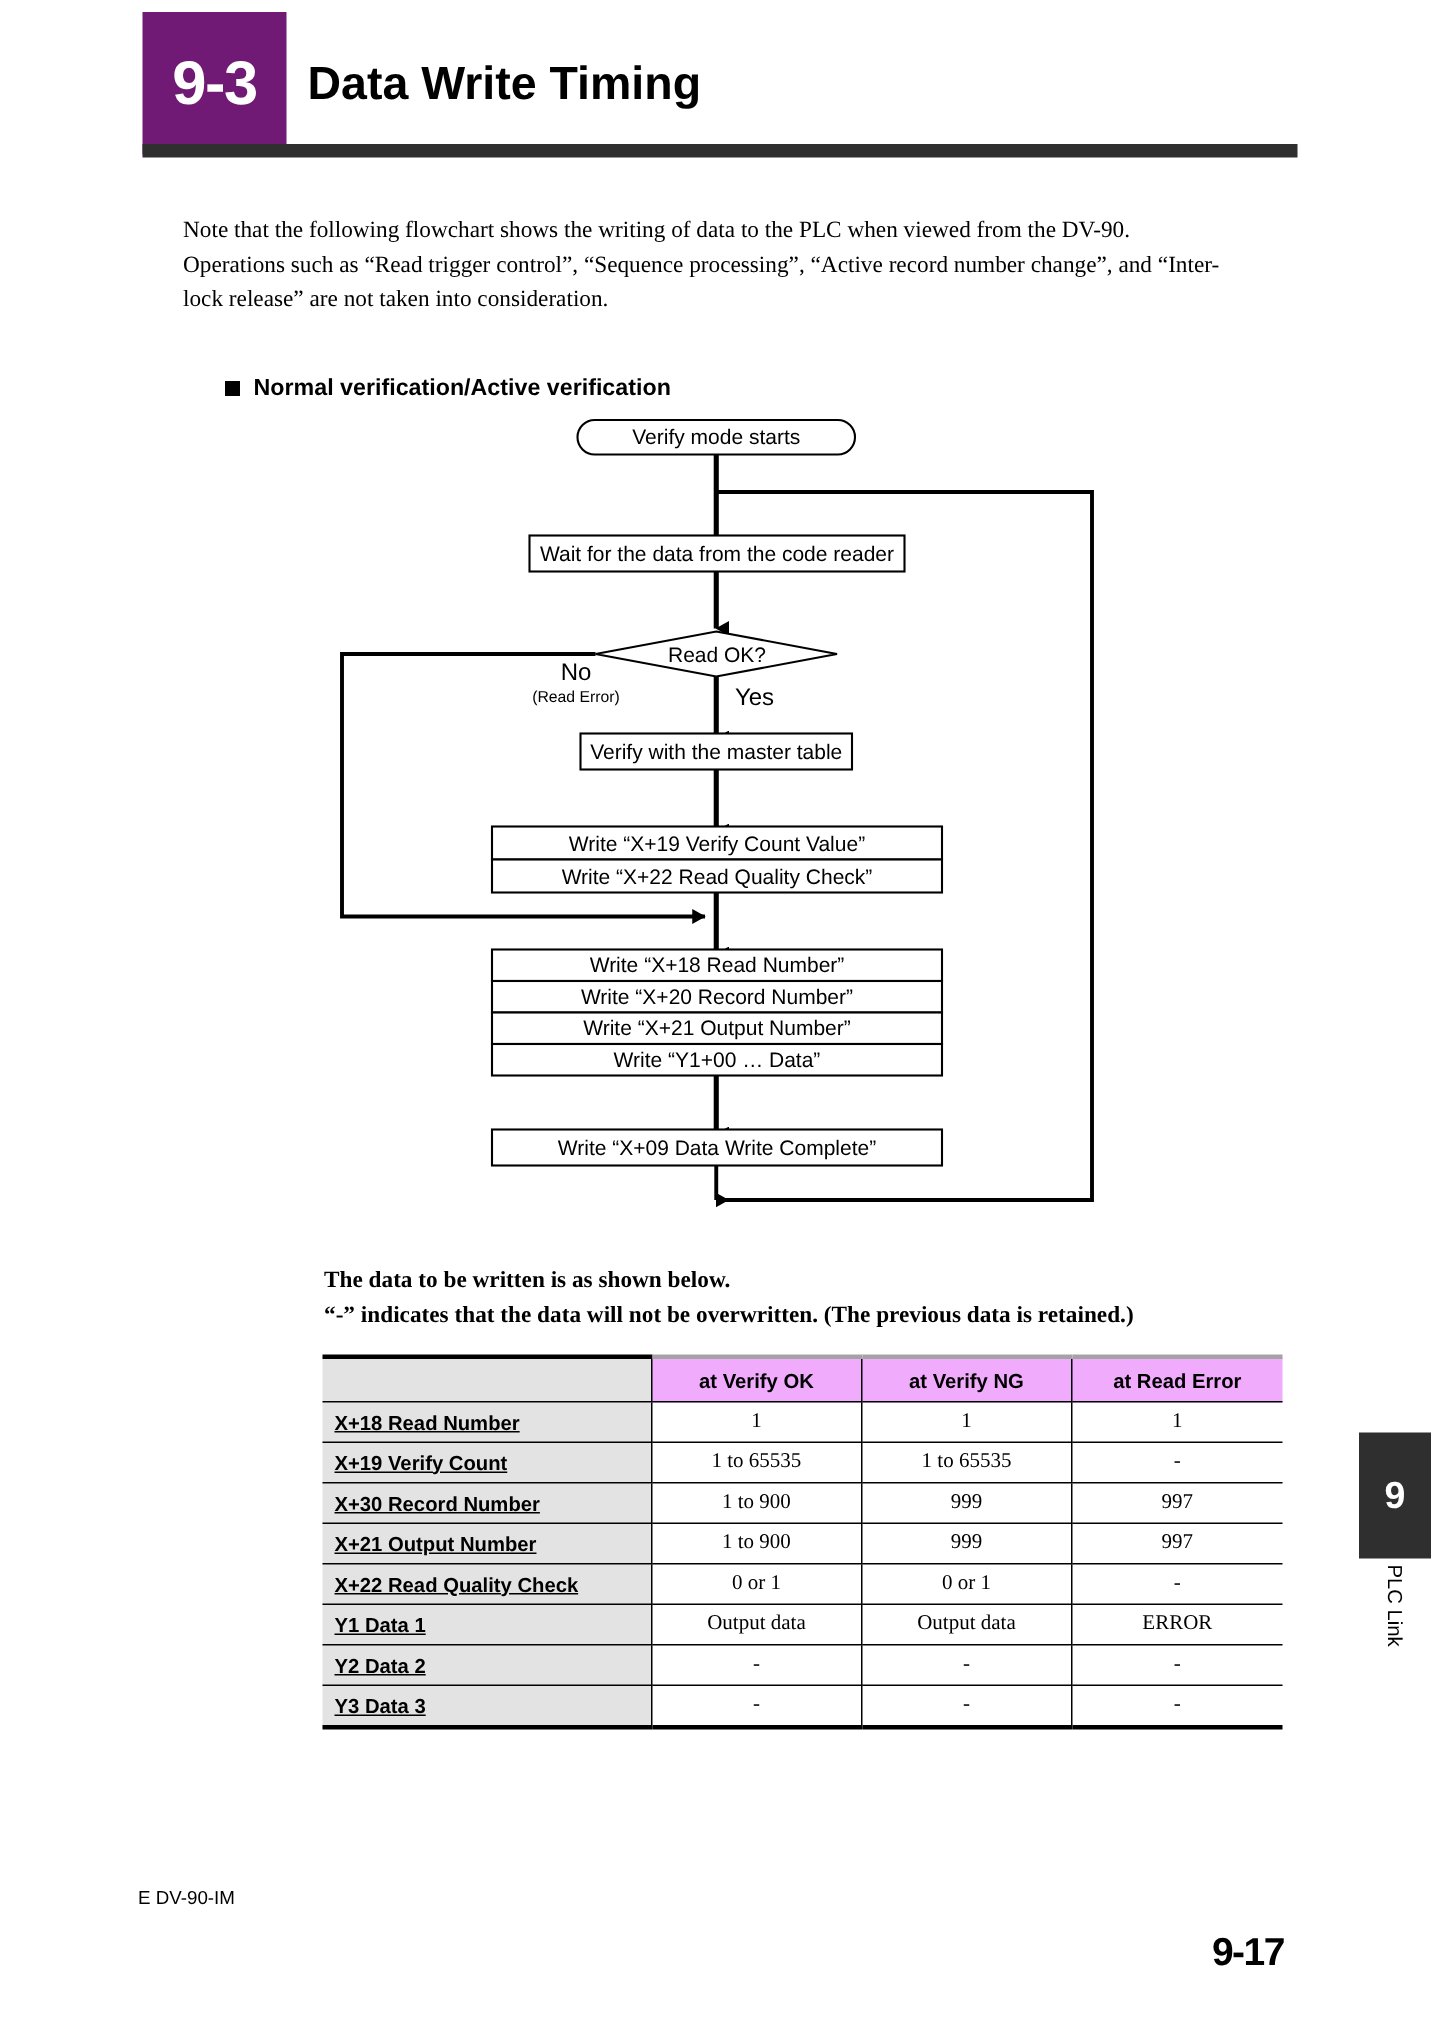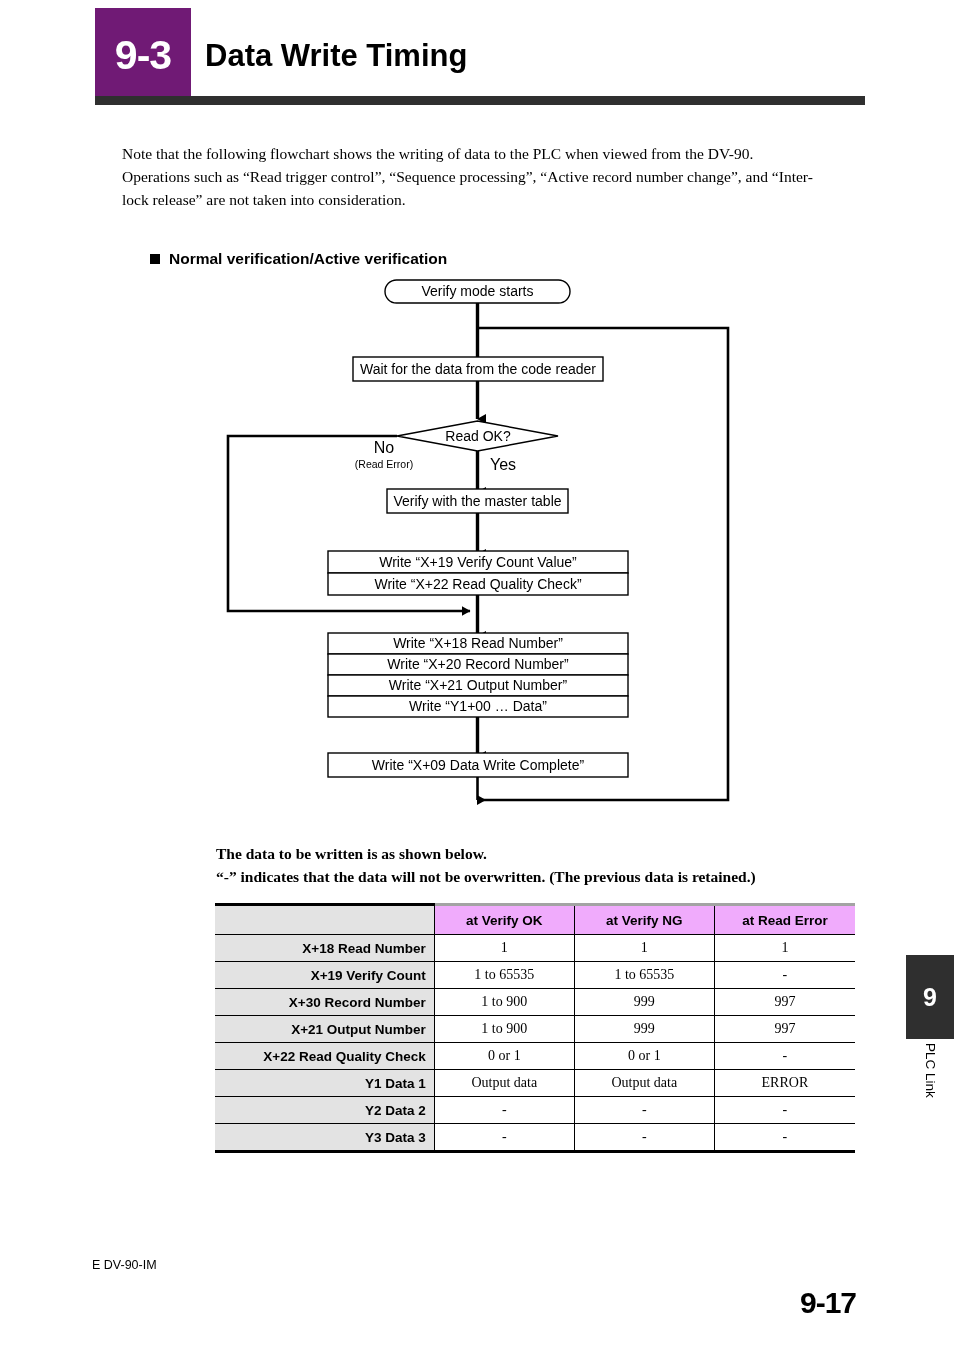--- a/index.html
+++ b/index.html
@@ -173,25 +173,26 @@
   }
   #data-table thead th.corner-cell {
     background: #e3e3e3;
     border-left: none;
     border-top: 3px solid #000000;
   }
   #data-table td.row-header {
     font-family: "Liberation Sans", sans-serif;
     font-weight: bold;
     font-size: 13.5px;
-    text-align: right;
+    text-align: left;
     background: #e3e3e3;
     border-left: none;
     width: 228px;
     padding-left: 8px;
+    text-decoration: underline;
   }
   #data-table tbody tr:last-child td {
     border-bottom: 3px solid #000000;
   }
   #data-table td.val-cell { width: 137px; }
   #data-table th:last-child, #data-table td:last-child {
     border-right: none;
   }
 
   
@@ -237,21 +238,21 @@
     font-family: "Liberation Sans", sans-serif;
     font-size: 12.5px;
     color: #000000;
   }
   #footer-page-number {
     position: absolute;
     right: 98px;
     top: 1286px;
     font-family: "Liberation Sans", sans-serif;
     font-weight: bold;
-    font-size: 30px;
+    font-size: 26px;
     color: #000000;
     letter-spacing: -1px;
   }
 </style>
 </head>
 <body>
 
 <div id="chapter-header">
   <div id="chapter-number-box">9-3</div>
   <div id="chapter-title">Data Write Timing</div>

